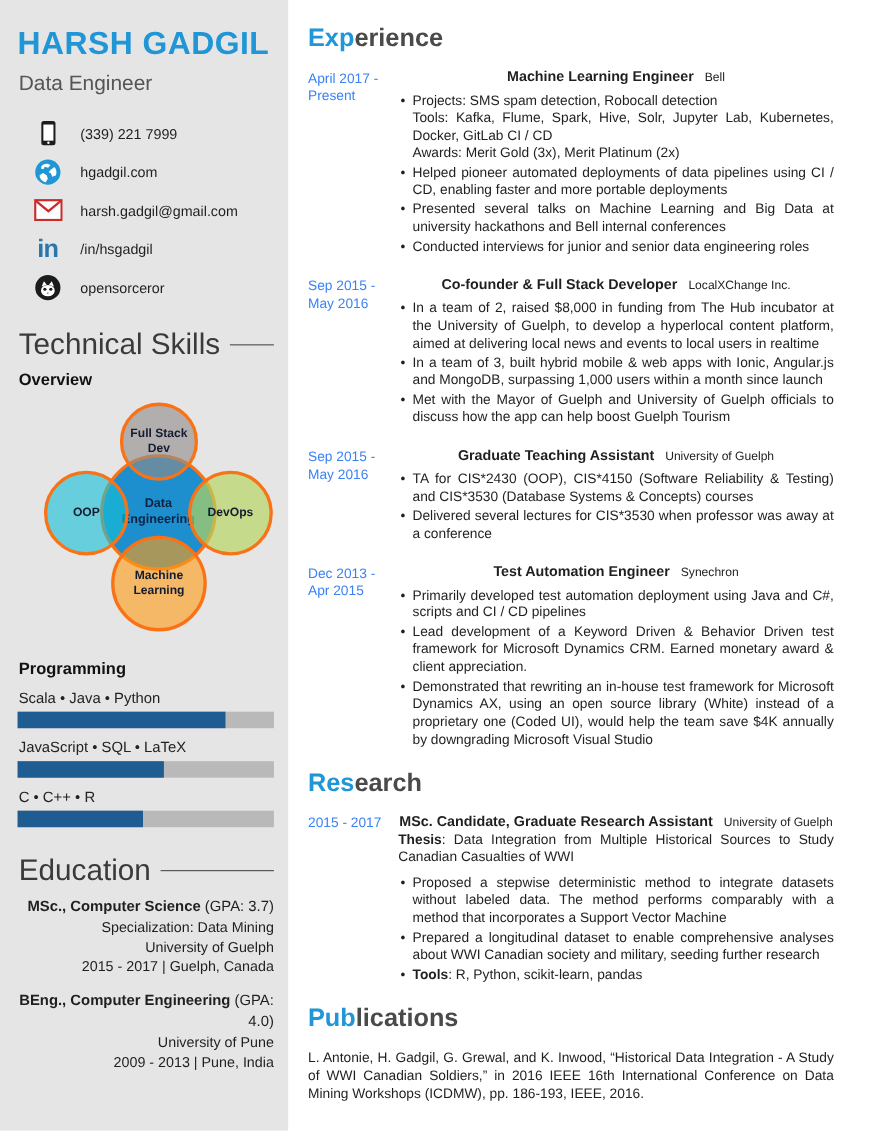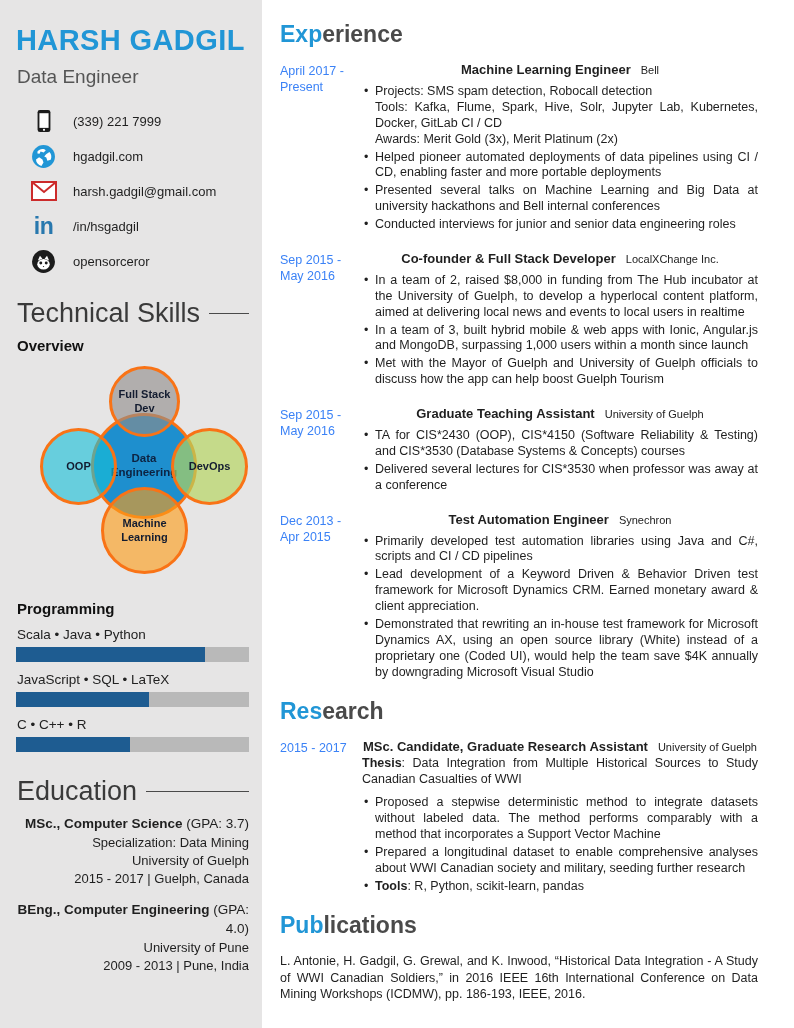--- a/index.html
+++ b/index.html
@@ -249,21 +249,21 @@
           <div class="dates">
             <div>Dec 2013 -</div>
             <div>Apr 2015</div>
           </div>
           <div class="ebody">
             <div class="trow">
               <span class="etitle">Test Automation Engineer</span>
               <span class="eorg">Synechron</span>
             </div>
             <ul class="bullets">
-              <li>Primarily developed test automation libraries using Java and C#, scripts and CI / CD pipelines</li>
+              <li>Primarily developed test automation deployment using Java and C#, scripts and CI / CD pipelines</li>
               <li>Lead development of a Keyword Driven &amp; Behavior Driven test framework for Microsoft Dynamics CRM. Earned monetary award &amp; client appreciation.</li>
               <li>Demonstrated that rewriting an in-house test framework for Microsoft Dynamics AX, using an open source library (White) instead of a proprietary one (Coded UI), would help the team save $4K annually by downgrading Microsoft Visual Studio</li>
             </ul>
           </div>
         </div>
       </div>
 
     <h2 class="sec mid" style="color: rgb(74, 74, 74);">
       <span class="acc" style="color: rgb(33, 150, 214);">Res</span><span>earch</span>
     </h2>

